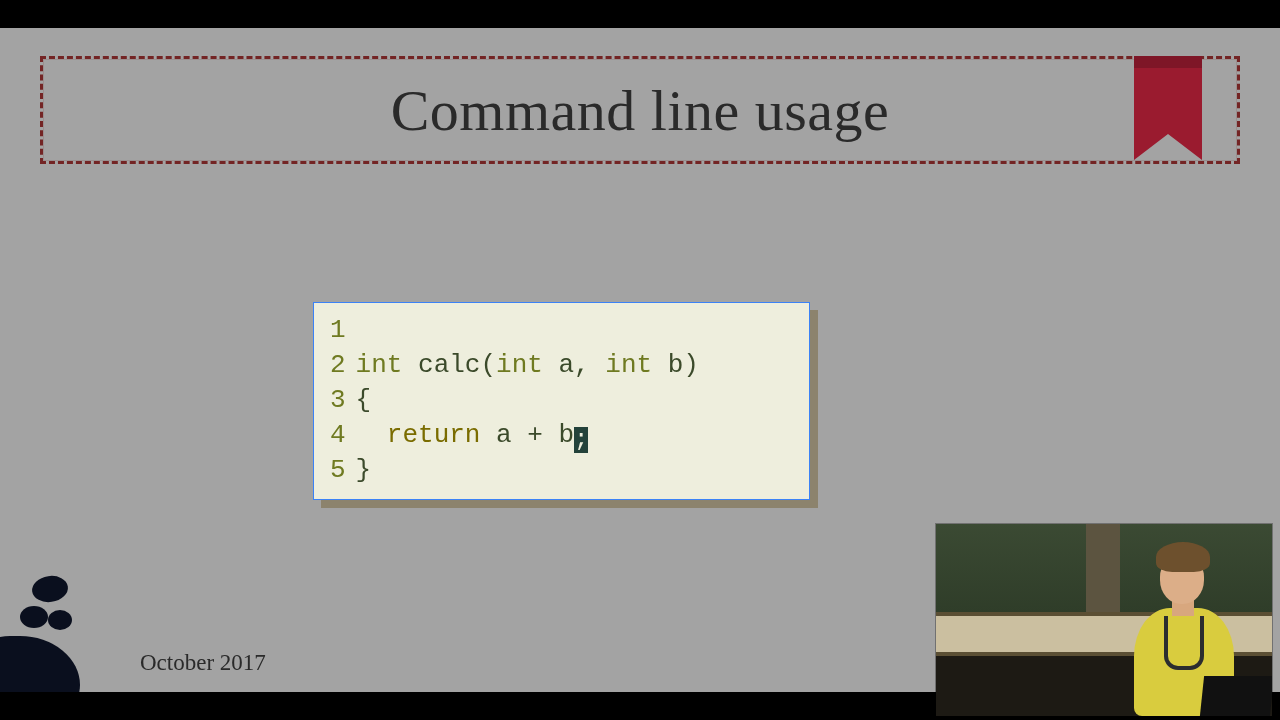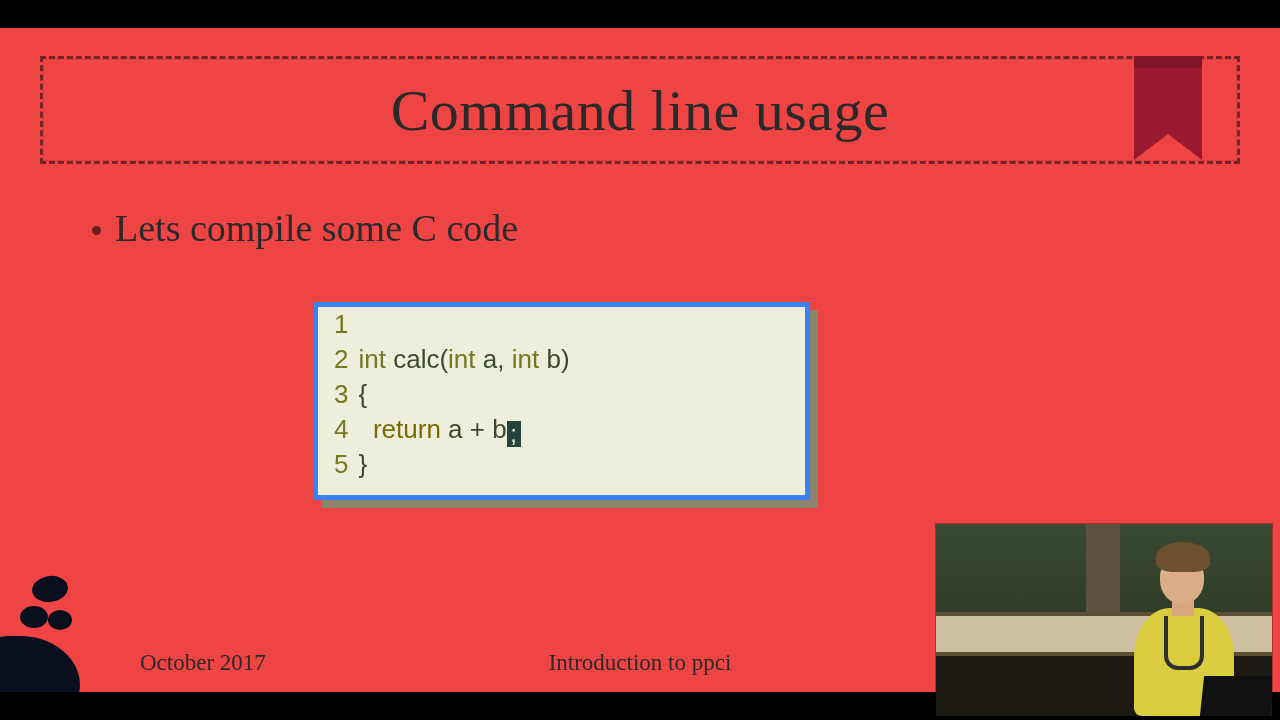--- a/index.html
+++ b/index.html
@@ -15,21 +15,21 @@
       width: 1280px;
       height: 720px;
       background: #000;
     }
     .slide {
       position: absolute;
       left: 0;
       top: 28px;
       width: 1280px;
       height: 664px;
-      background: #ef4444;
+      background: #a3a3a3;
       overflow: hidden;
     }
     .title-frame {
       position: absolute;
       left: 40px;
       top: 28px;
       width: 1200px;
       height: 108px;
       border: 3px solid #732424;
       border-style: solid;
@@ -83,23 +83,23 @@
     .code-shadow {
       position: absolute;
       inset: 0;
       background: #8c836d;
       transform: translate(8px, 8px);
     }
     .code-box {
       position: absolute;
       inset: 0;
       background: #eeeedd;
-      border: 5px solid #3b82f6;
-      padding: 0 16px 10px 16px;
-      font-family: Liberation Sans, sans-serif;
+      border: 1px solid #3b82f6;
+      padding: 10px 16px 10px 16px;
+      font-family: Liberation Mono, monospace;
       font-size: 26px;
       line-height: 1.35;
       color: #444e37;
       white-space: pre;
     }
     .ln { color: #6f7a21; margin-right: 10px; }
     .kw-type { color: #6f7a21; }
     .fn { color: #3b4a2a; }
     .kw-ret { color: #7a6c00; }
     .ident { color: #3b4a2a; }
@@ -233,43 +233,38 @@
       <div class="title-text">Command line usage</div>
     </div>
 
     <div class="ribbon">
       <svg width="72" height="116" viewBox="0 0 72 116">
         <path d="M2 0 H70 V104 L36 78 L2 104 Z" fill="#9a1b2f"></path>
         <path d="M2 0 H70 V12 H2 Z" fill="#7e1627"></path>
       </svg>
     </div>
 
-    <div class="bullet-row">
-      <div class="bullet-dot"></div>
-      <div class="bullet-text">Lets compile some C code</div>
-    </div>
 
     <div class="code-box-wrap">
       <div class="code-shadow"></div>
       <div class="code-box"><span class="ln">1</span>
 <span class="ln">2</span><span class="kw-type">int</span> <span class="fn">calc</span><span class="punct">(</span><span class="kw-type">int</span> <span class="ident">a</span><span class="comma">,</span> <span class="kw-type">int</span> <span class="ident">b</span><span class="punct">)</span>
 <span class="ln">3</span><span class="punct">{</span>
 <span class="ln">4</span>  <span class="kw-ret">return</span> <span class="ident">a</span> <span class="punct">+</span> <span class="ident">b</span><span class="cursor">;</span>
 <span class="ln">5</span><span class="punct">}</span></div>
     </div>
 
     <div class="ink">
       <div class="blot" style="left:42px; top:18px; width:36px; height:26px; transform:rotate(-8deg);"></div>
       <div class="blot" style="left:30px; top:48px; width:28px; height:22px;"></div>
       <div class="blot" style="left:58px; top:52px; width:24px; height:20px;"></div>
       <div class="blot" style="left:-20px; top:78px; width:110px; height:90px; border-radius:40% 60% 50% 50%;"></div>
     </div>
 
     <div class="footer-date">October 2017</div>
-    <div class="footer-title">Introduction to ppci</div>
 
   </div>
 
   <div class="camera-overlay">
     <div class="board-top"></div>
     <div class="board-gap"></div>
     <div class="wall"></div>
     <div class="lower"></div>
     <div class="person">
       <div class="torso"></div>

